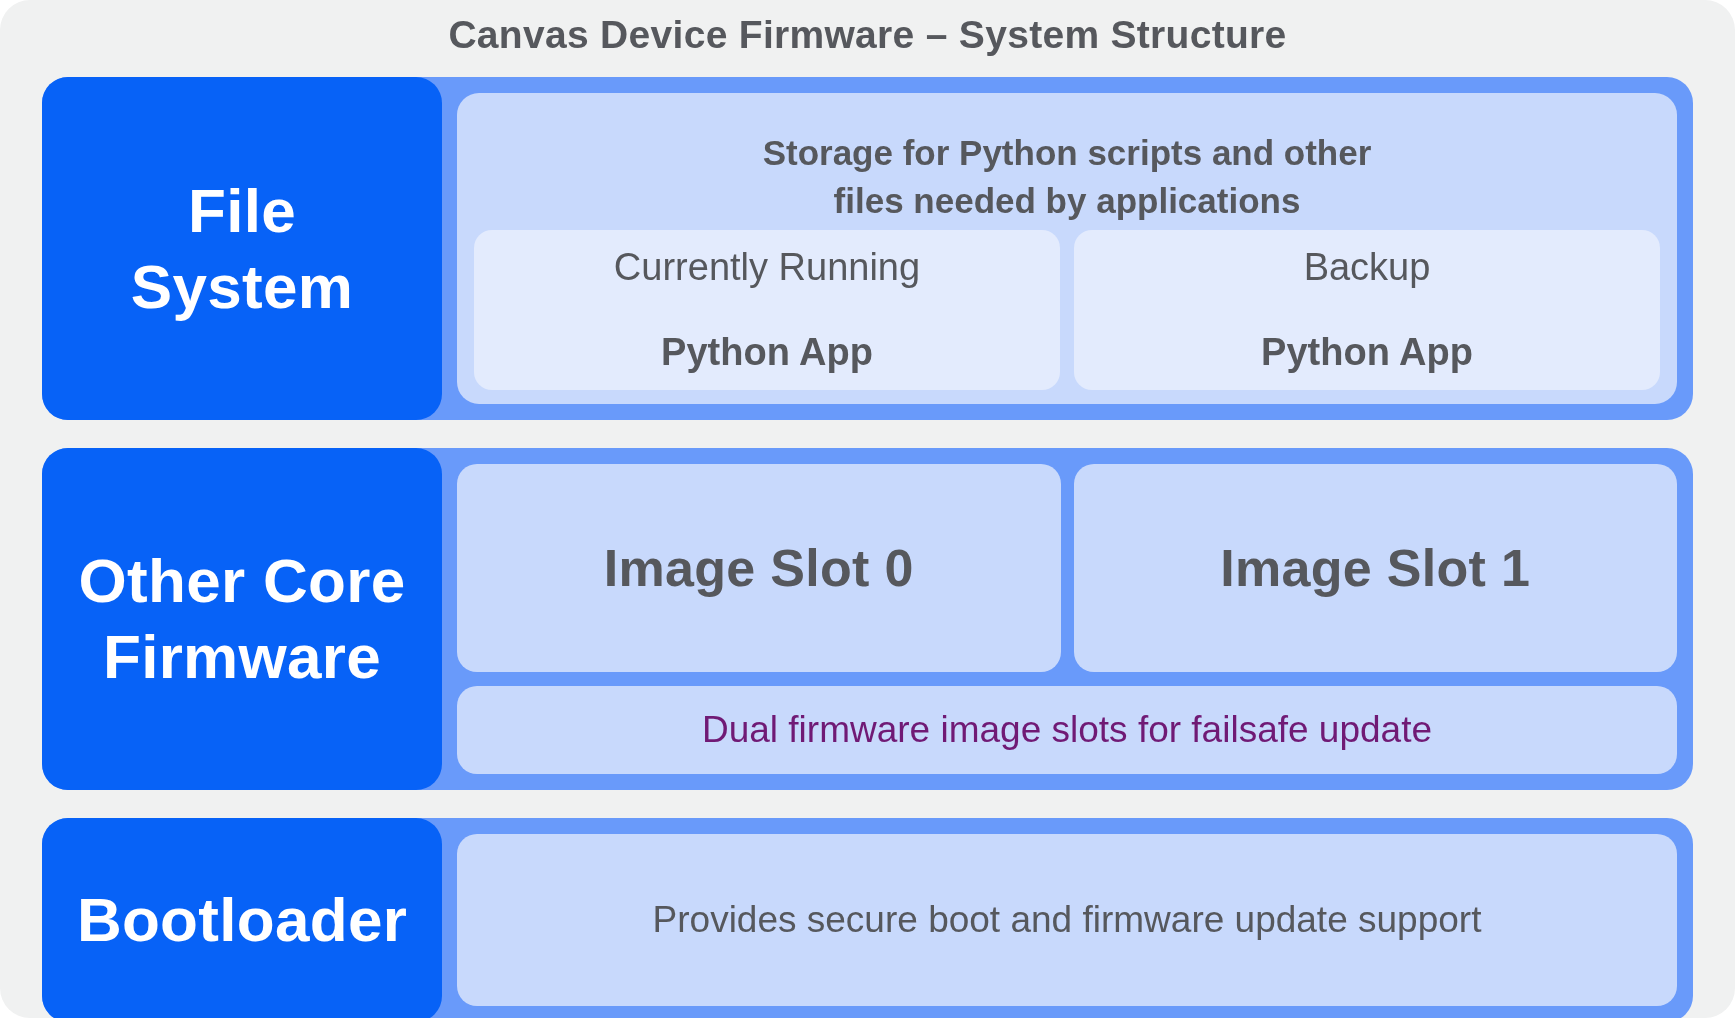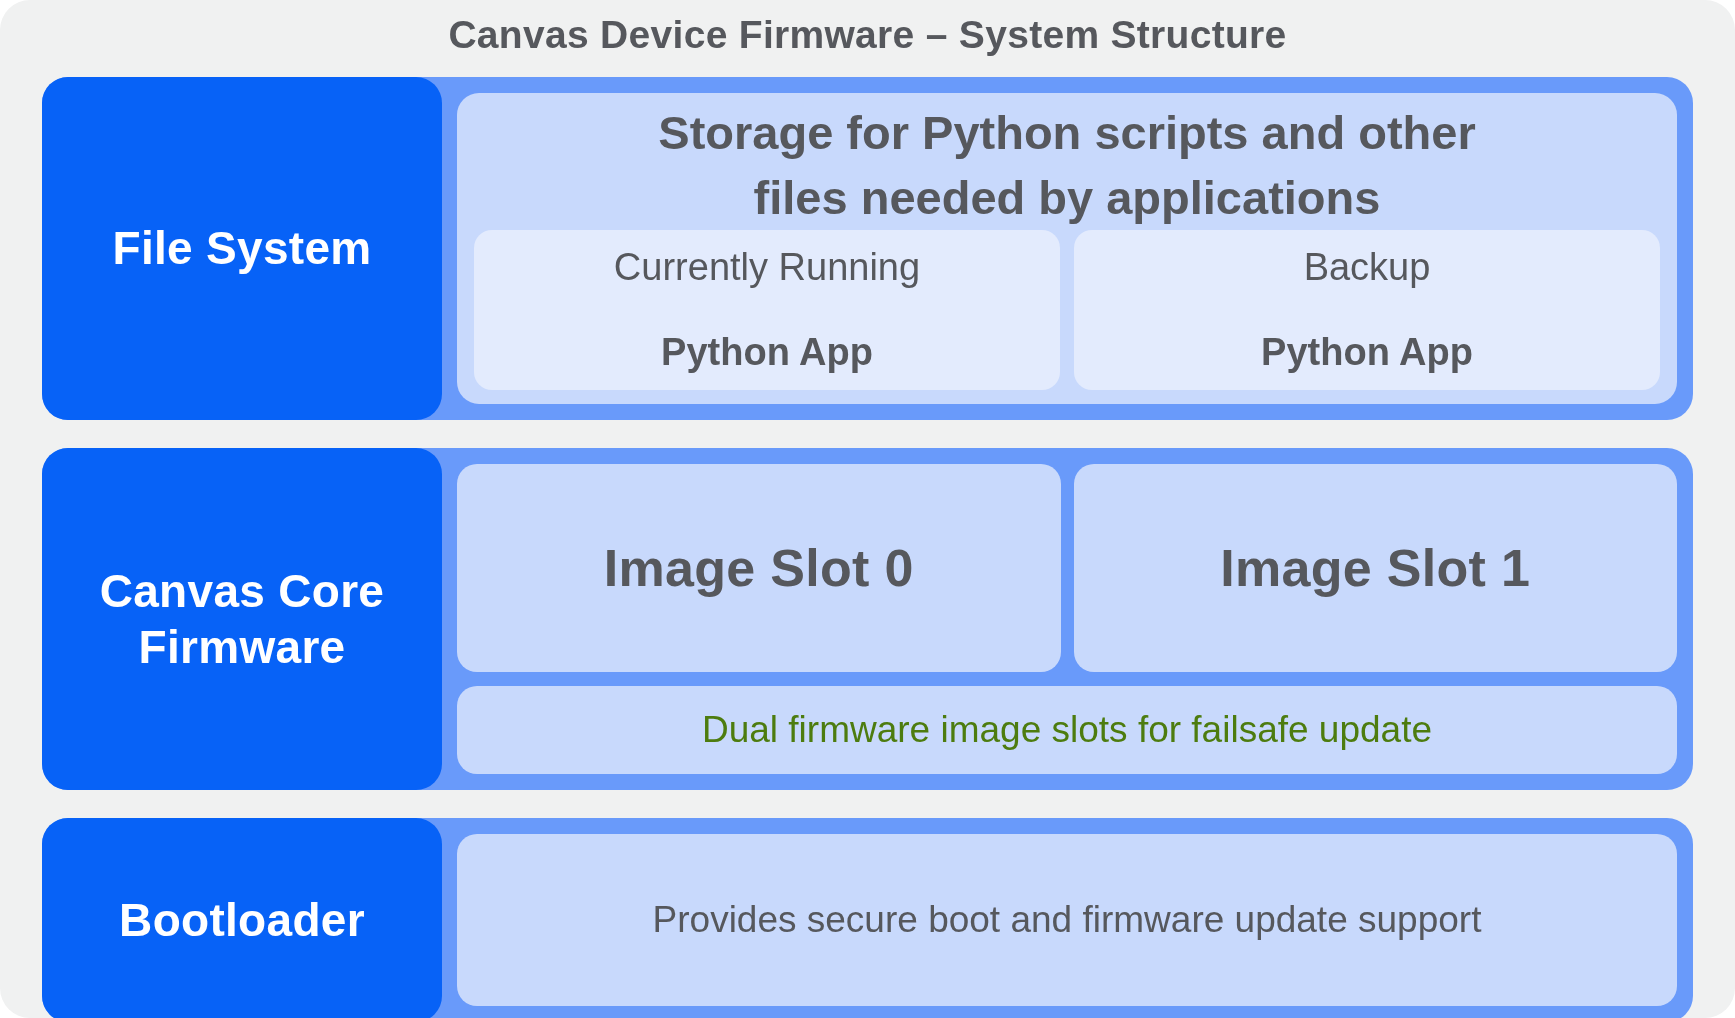--- a/index.html
+++ b/index.html
@@ -46,21 +46,21 @@
   }
   .row-1 { height: 343px; }
   .row-2 { height: 342px; }
   .row-3 { height: 204px; }
 
   .label-box {
     flex: 0 0 400px;
     background: #0762f7;
     border-radius: 26px;
     color: #ffffff;
-    font-size: 46px;
+    font-size: 62px;
     font-weight: 700;
     display: flex;
     align-items: center;
     justify-content: center;
     text-align: center;
     line-height: 1.22;
     padding: 0 34px;
     letter-spacing: 0.3px;
   }
 
@@ -73,23 +73,23 @@
 
   
   .filled {
     background: #c8d9fc;
     border-radius: 22px;
     width: 100%;
     height: 100%;
     position: relative;
   }
   .heading {
-    padding-top: 8px;
-    text-align: center;
-    font-size: 47px;
+    padding-top: 36px;
+    text-align: center;
+    font-size: 35px;
     font-weight: 700;
     color: #56585d;
     line-height: 1.38;
   }
   .heading .hline { display: block; }
   .subboxes {
     position: absolute;
     left: 17px;
     right: 17px;
     bottom: 14px;
@@ -131,21 +131,21 @@
     font-weight: 700;
     letter-spacing: 0.3px;
   }
   .caption-box {
     flex: 88 0 0;
     background: #c8d9fc;
     border-radius: 20px;
     display: flex;
     align-items: center;
     justify-content: center;
-    color: #4d7c0f;
+    color: #701a75;
     font-size: 37px;
     font-weight: 400;
   }
 
   
   .boot-caption {
     width: 100%;
     height: 100%;
     background: #c8d9fc;
     border-radius: 20px;
@@ -182,21 +182,21 @@
             <div class="subbox wide">
               <span class="l1">Backup</span>
               <span class="l2">Python App</span>
             </div>
           </div>
         </div>
       </div>
     </section>
 
     <section class="row row-2">
-      <div class="label-box">Canvas Core Firmware</div>
+      <div class="label-box">Other Core Firmware</div>
       <div class="content-area core-content">
         <div class="slots">
           <div class="slot">Image Slot 0</div>
           <div class="slot">Image Slot 1</div>
         </div>
         <div class="caption-box">Dual firmware image slots for failsafe update</div>
       </div>
     </section>
 
     <section class="row row-3">

